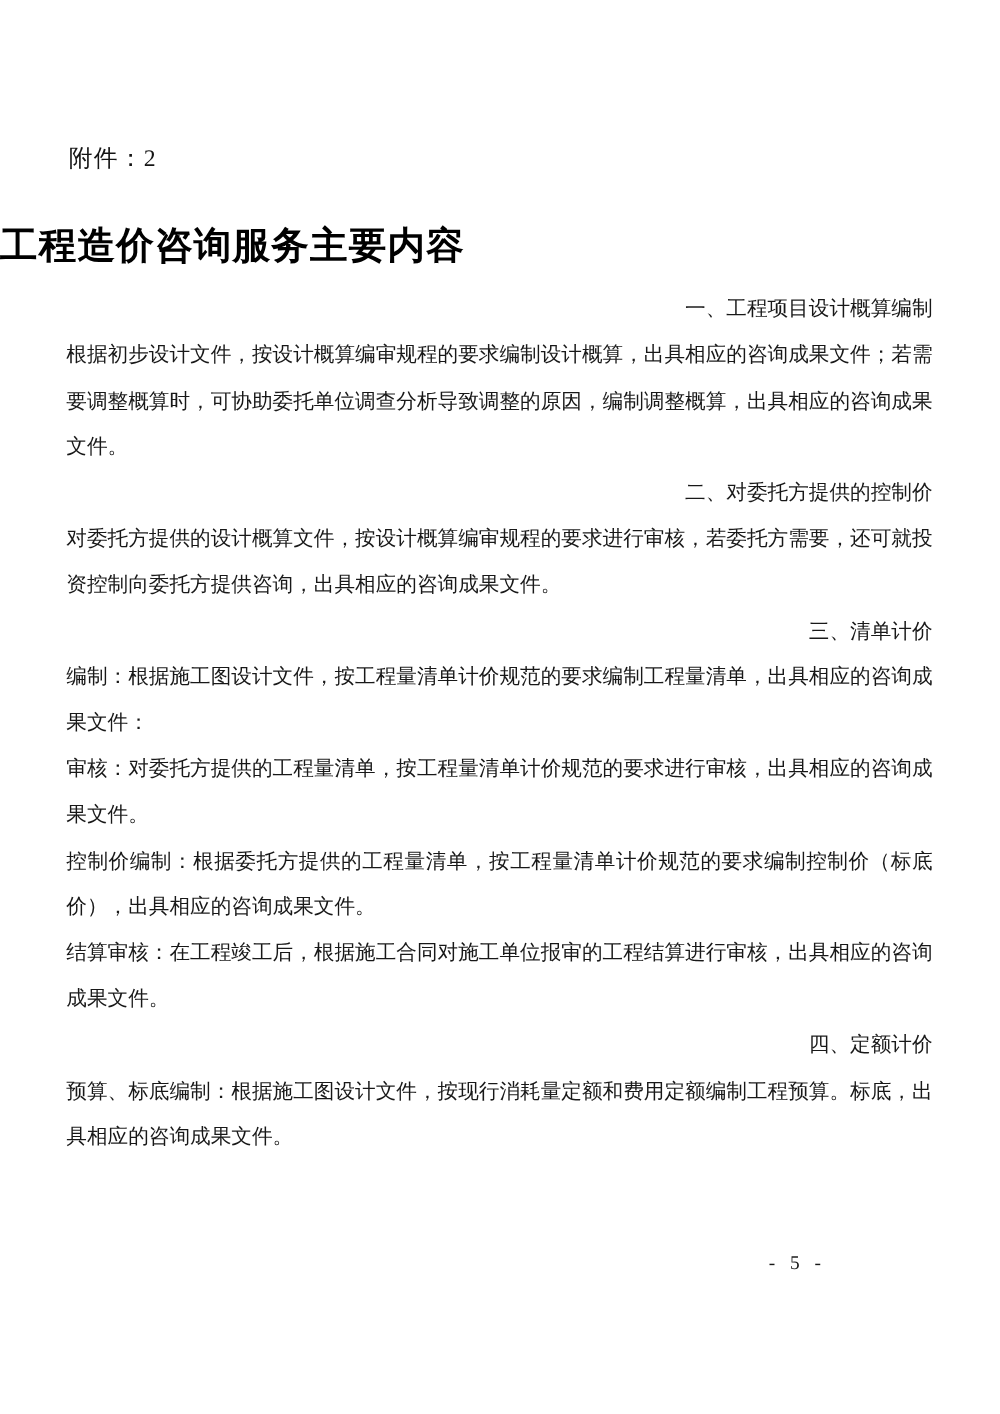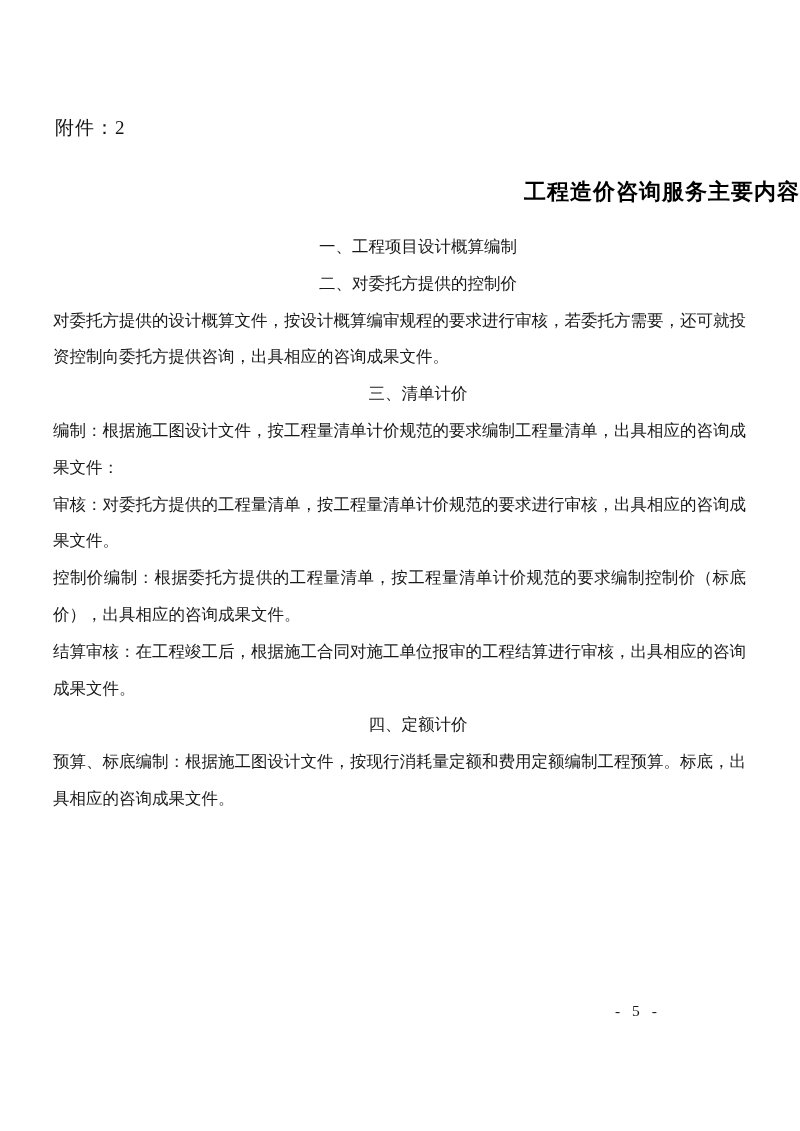--- a/index.html
+++ b/index.html
@@ -23,41 +23,41 @@
     font-size: 19px;
     line-height: 24px;
     color: #141414;
     letter-spacing: 1px;
   }
   .doc-title {
     position: absolute;
     top: 158px;
     left: 0;
     width: 100%;
-    text-align: right;
+    text-align: left;
     font-family: "Liberation Sans", "DejaVu Sans", sans-serif;
     font-weight: bold;
-    font-size: 22px;
+    font-size: 30px;
     line-height: 38px;
     color: #000000;
     letter-spacing: 1px;
   }
   .doc-body {
     position: absolute;
     top: 229px;
     left: 53px;
     width: 693px;
     font-size: 16.5px;
     line-height: 36.8px;
     color: #181818;
   }
   .section-heading {
     margin: 0;
     text-indent: 37px;
-    text-align: center;
+    text-align: right;
     font-size: 16.5px;
     font-weight: normal;
     line-height: 36.8px;
   }
   .paragraph {
     margin: 0;
     text-align: justify;
     text-justify: inter-ideograph;
     line-height: 36.8px;
   }
@@ -74,20 +74,21 @@
 </head>
 <body>
 
 <div class="page">
   <div class="attachment-label">附件：2</div>
 
   <h1 class="doc-title">工程造价咨询服务主要内容</h1>
 
   <div class="doc-body" id="doc-body">
       <p class="section-heading">一、工程项目设计概算编制</p>
+      <p class="paragraph">根据初步设计文件，按设计概算编审规程的要求编制设计概算，出具相应的咨询成果文件；若需要调整概算时，可协助委托单位调查分析导致调整的原因，编制调整概算，出具相应的咨询成果文件。</p>
       <p class="section-heading">二、对委托方提供的控制价</p>
       <p class="paragraph">对委托方提供的设计概算文件，按设计概算编审规程的要求进行审核，若委托方需要，还可就投资控制向委托方提供咨询，出具相应的咨询成果文件。</p>
       <p class="section-heading">三、清单计价</p>
       <p class="paragraph">编制：根据施工图设计文件，按工程量清单计价规范的要求编制工程量清单，出具相应的咨询成果文件：</p>
       <p class="paragraph">审核：对委托方提供的工程量清单，按工程量清单计价规范的要求进行审核，出具相应的咨询成果文件。</p>
       <p class="paragraph">控制价编制：根据委托方提供的工程量清单，按工程量清单计价规范的要求编制控制价（标底价），出具相应的咨询成果文件。</p>
       <p class="paragraph">结算审核：在工程竣工后，根据施工合同对施工单位报审的工程结算进行审核，出具相应的咨询成果文件。</p>
       <p class="section-heading">四、定额计价</p>
       <p class="paragraph">预算、标底编制：根据施工图设计文件，按现行消耗量定额和费用定额编制工程预算。标底，出具相应的咨询成果文件。</p>
     </div>

